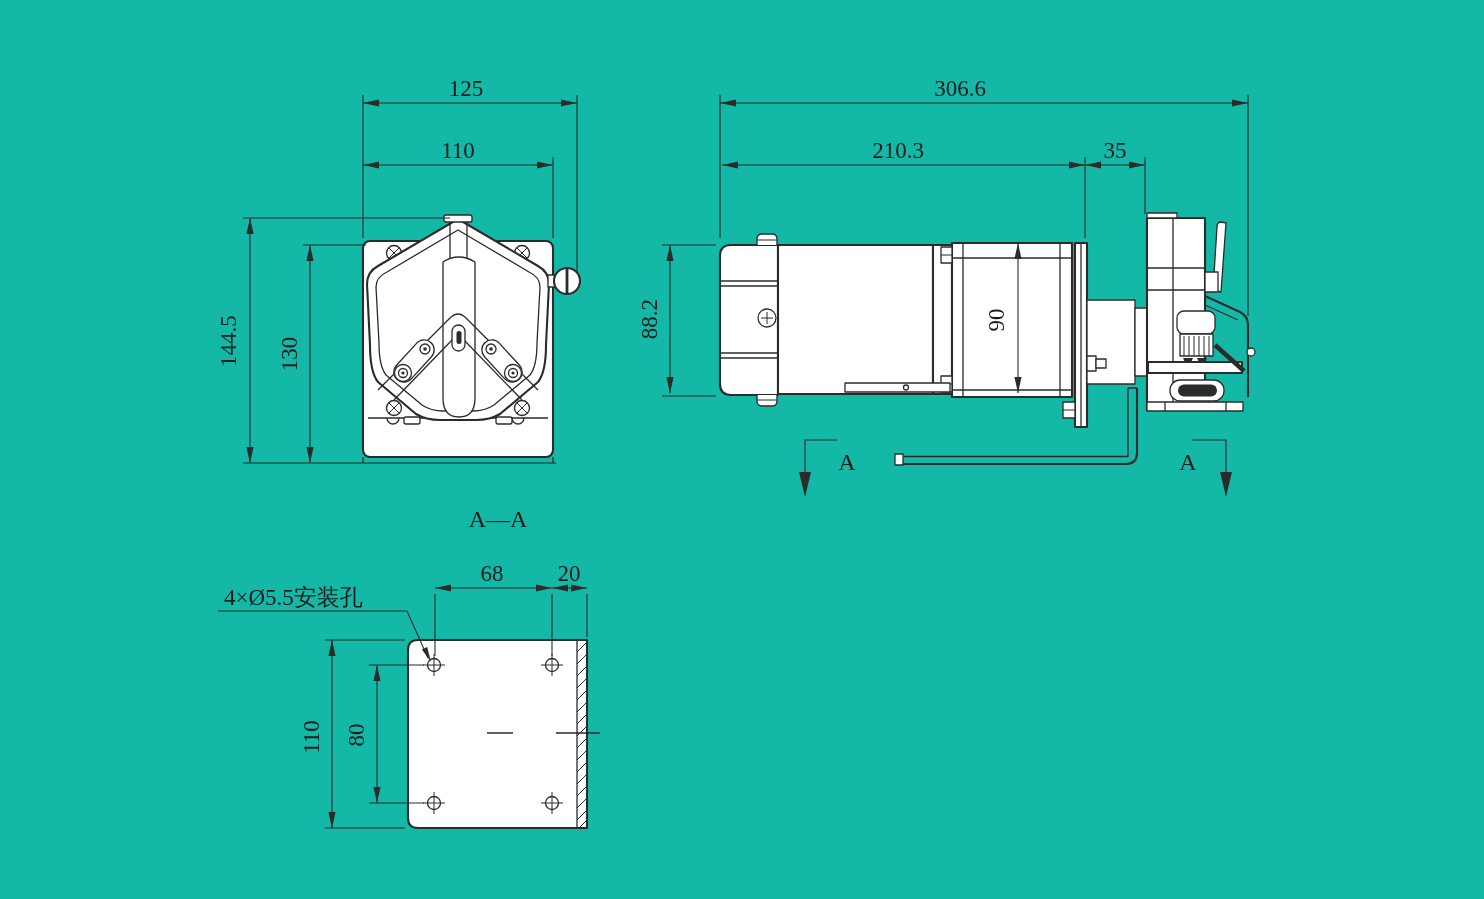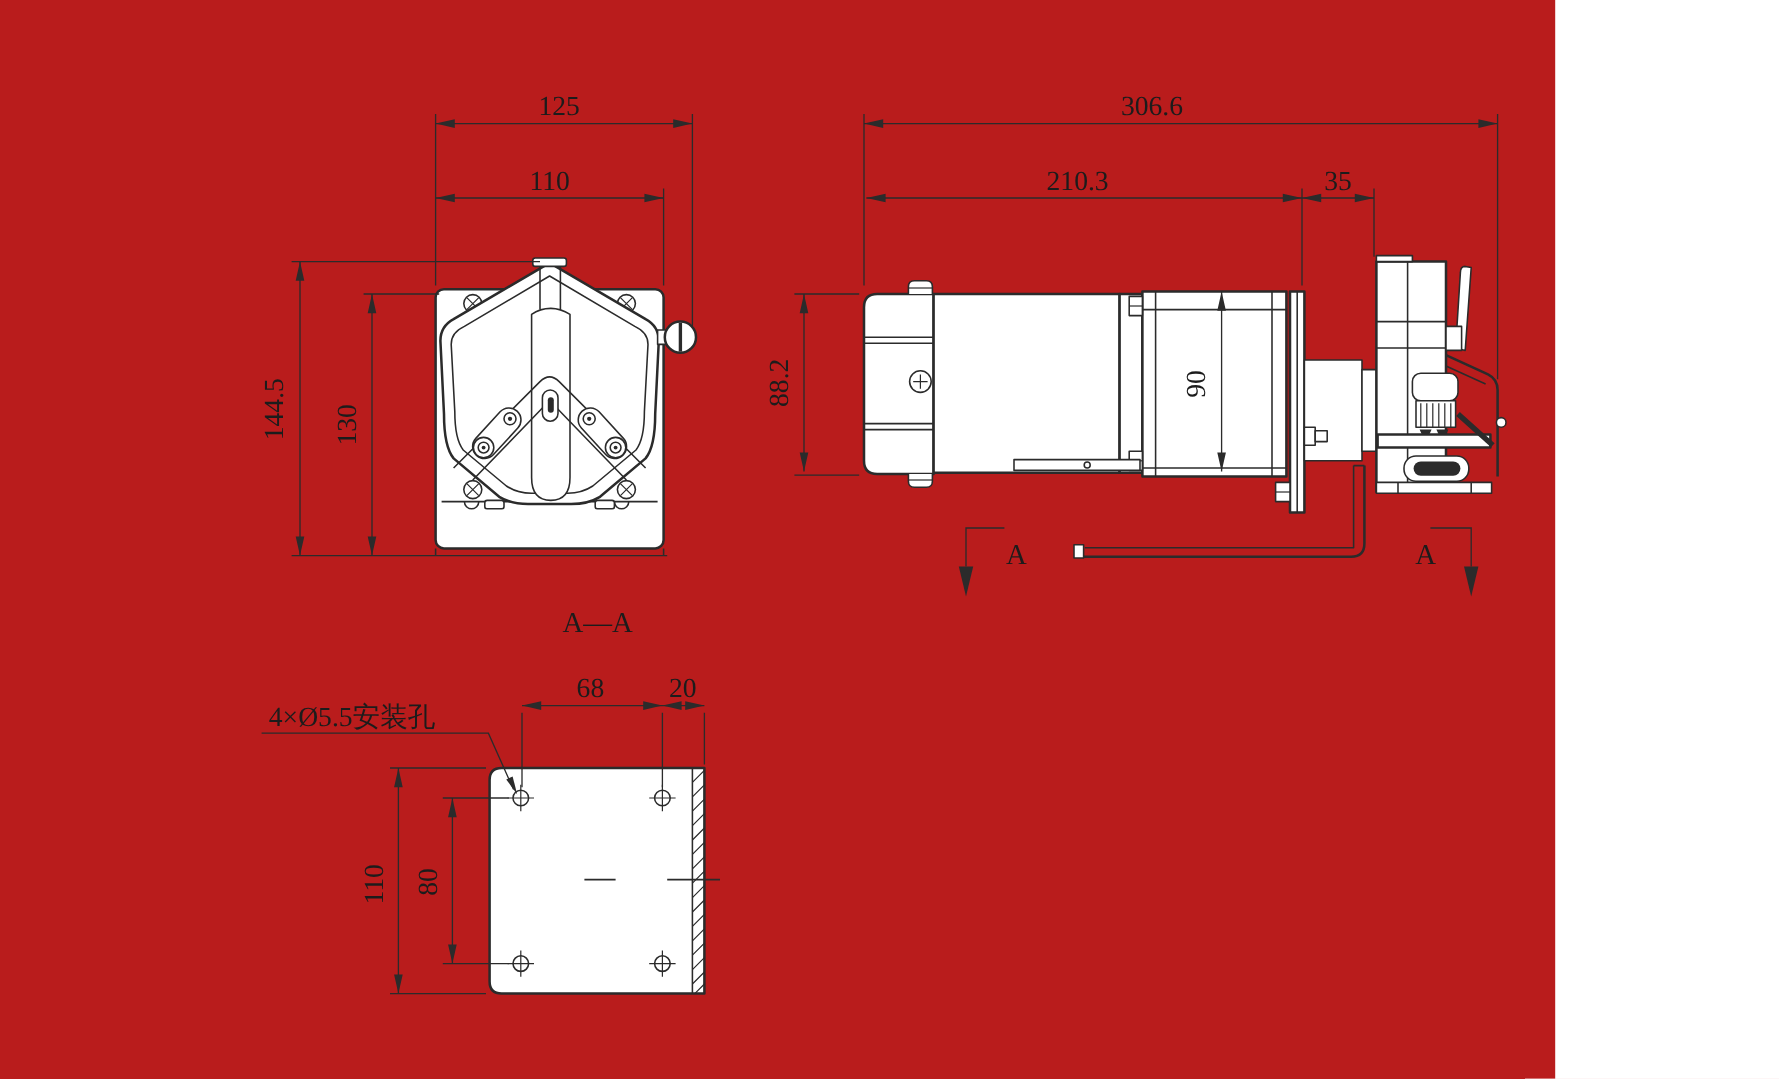--- a/index.html
+++ b/index.html
@@ -2,21 +2,21 @@
 <html><head>
 <meta charset="utf-8">
 <style>
   html, body {
     margin: 0; padding: 0;
     width: 1484px; height: 899px;
     background: #ffffff;
     overflow: hidden;
     font-family: "Liberation Serif", serif;
   }
-  #stage { position: relative; width: 1296px; height: 899px; background:#b91c1c; }
+  #stage { position: relative; width: 1484px; height: 899px; background:#14b8a6; }
   svg { display:block; }
   
   .ol  { fill: none; stroke: #2b2b2b; stroke-width: 2.1; stroke-linejoin: round; }   
   .il  { fill: none; stroke: #2b2b2b; stroke-width: 1.3; stroke-linejoin: round; }   
   .dl  { fill: none; stroke: #2b2b2b; stroke-width: 1.1; }                           
   .tl  { fill: none; stroke: #2b2b2b; stroke-width: 1.0; }                           
   .wf  { fill: #ffffff; }                                                            
   .ar  { fill: #2b2b2b; stroke: none; }                                              
   .dk  { fill: #2b2b2b; stroke: none; }                                              
   text.dim { font-size: 23px; fill: #1c1c1c; }

